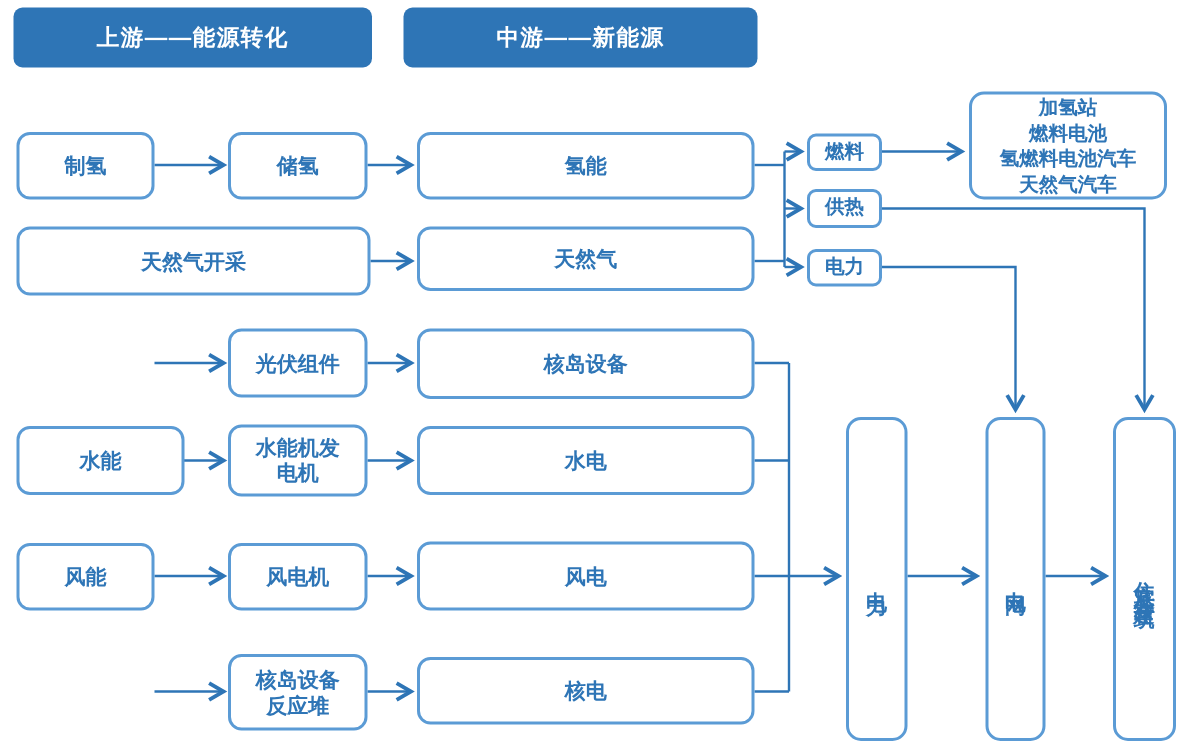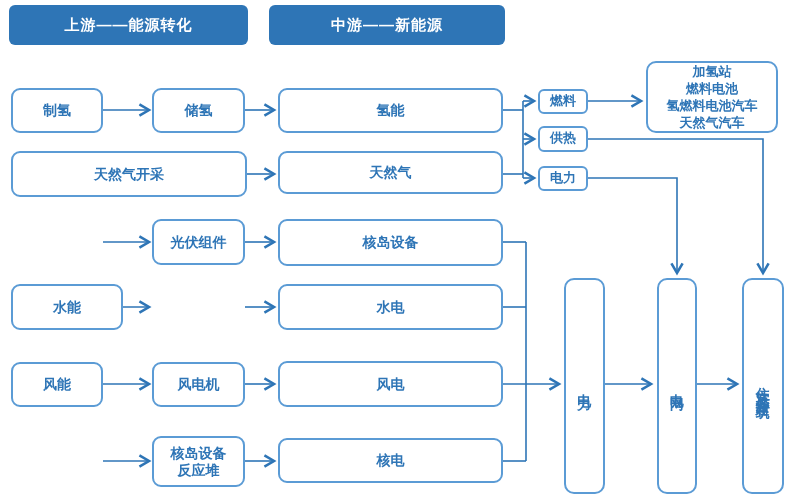--- a/index.html
+++ b/index.html
@@ -80,20 +80,22 @@
   <div class="node" style="left:152px;top:88px;width:93px;height:45px">储氢</div>
   <div class="node" style="left:11px;top:151px;width:236px;height:46px">天然气开采</div>
 
   <div class="node" style="left:278px;top:88px;width:225px;height:45px">氢能</div>
   <div class="node" style="left:278px;top:151px;width:225px;height:43px">天然气</div>
 
   <div class="node" style="left:152px;top:219px;width:93px;height:46px">光伏组件</div>
   <div class="node" style="left:278px;top:219px;width:225px;height:47px">核岛设备</div>
 
   <div class="node" style="left:11px;top:284px;width:112px;height:46px">水能</div>
+  <div class="node" style="left:152px;top:283px;width:93px;height:48px">水能机发
+电机</div>
   <div class="node" style="left:278px;top:284px;width:225px;height:46px">水电</div>
 
   <div class="node" style="left:11px;top:362px;width:92px;height:45px">风能</div>
   <div class="node" style="left:152px;top:362px;width:93px;height:45px">风电机</div>
   <div class="node" style="left:278px;top:361px;width:225px;height:46px">风电</div>
 
   <div class="node" style="left:152px;top:436px;width:93px;height:51px">核岛设备
 反应堆</div>
   <div class="node" style="left:278px;top:438px;width:225px;height:45px">核电</div>
 

